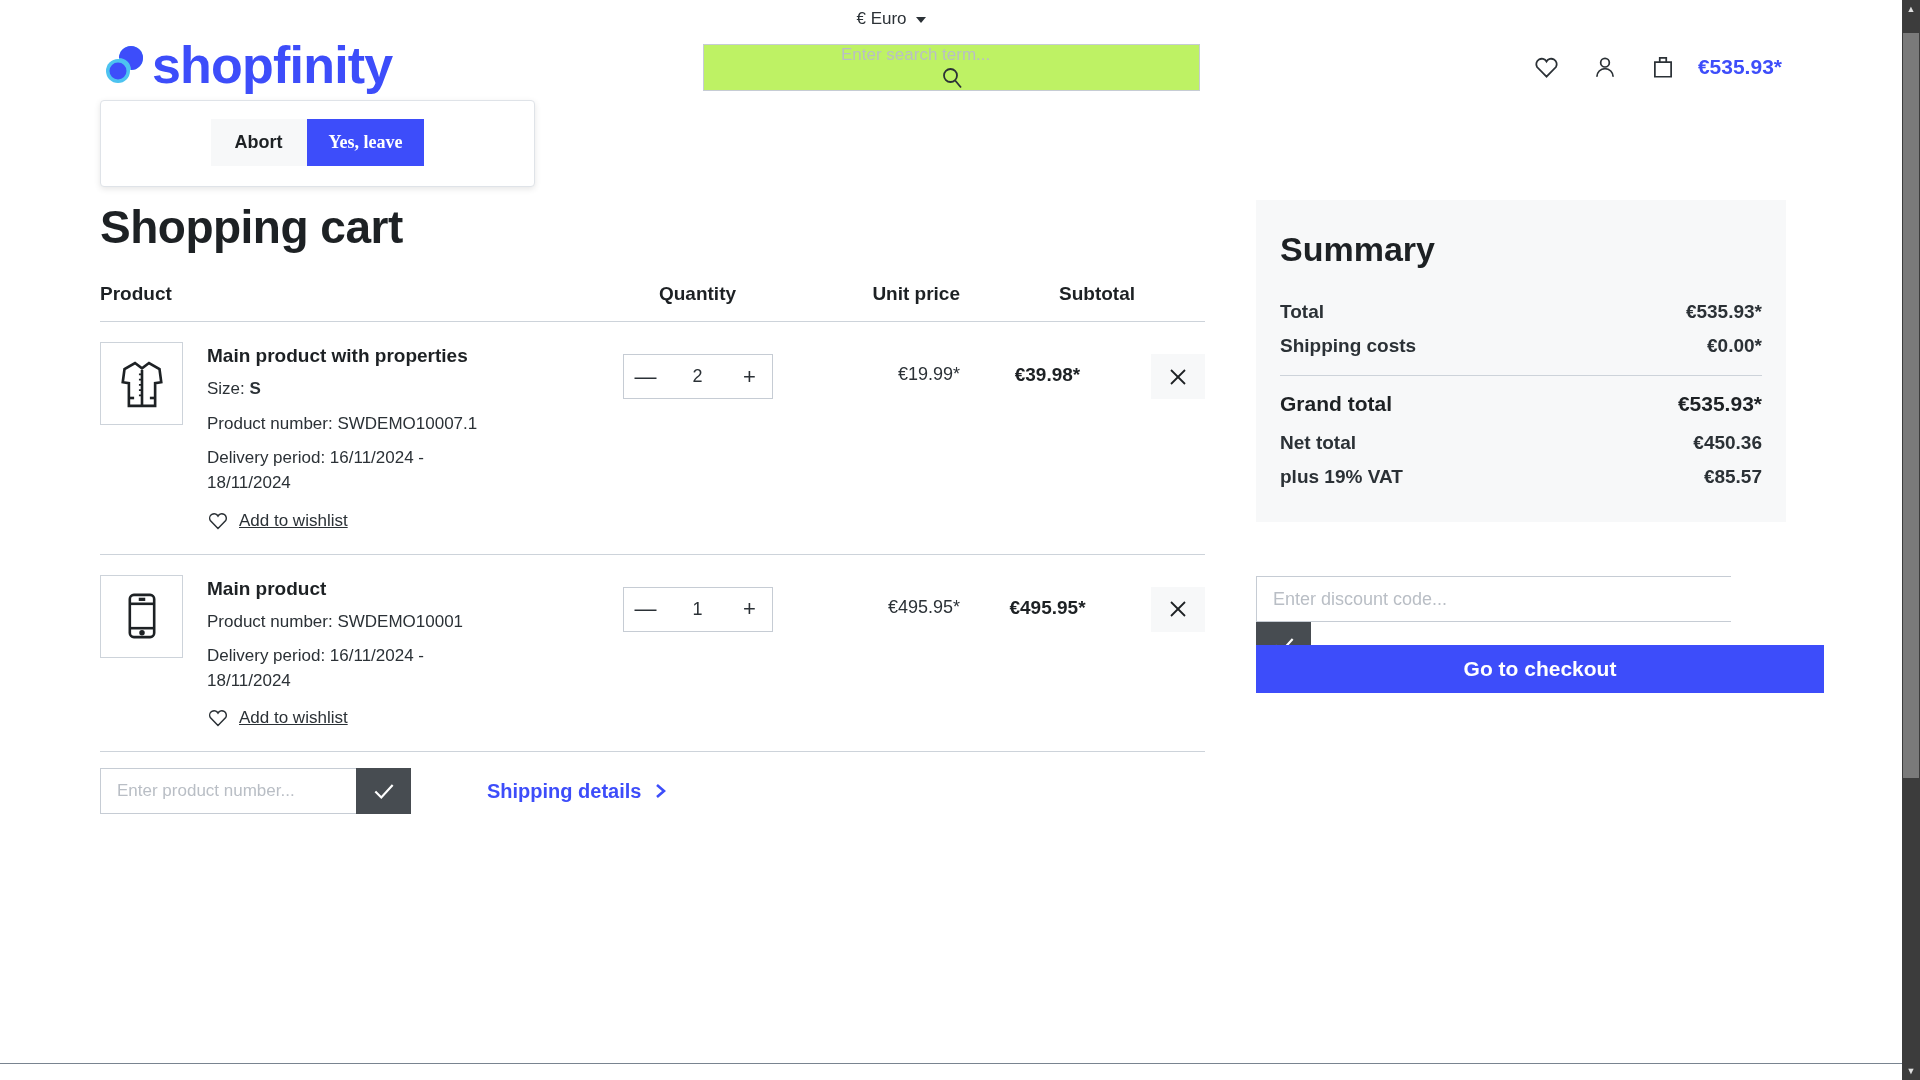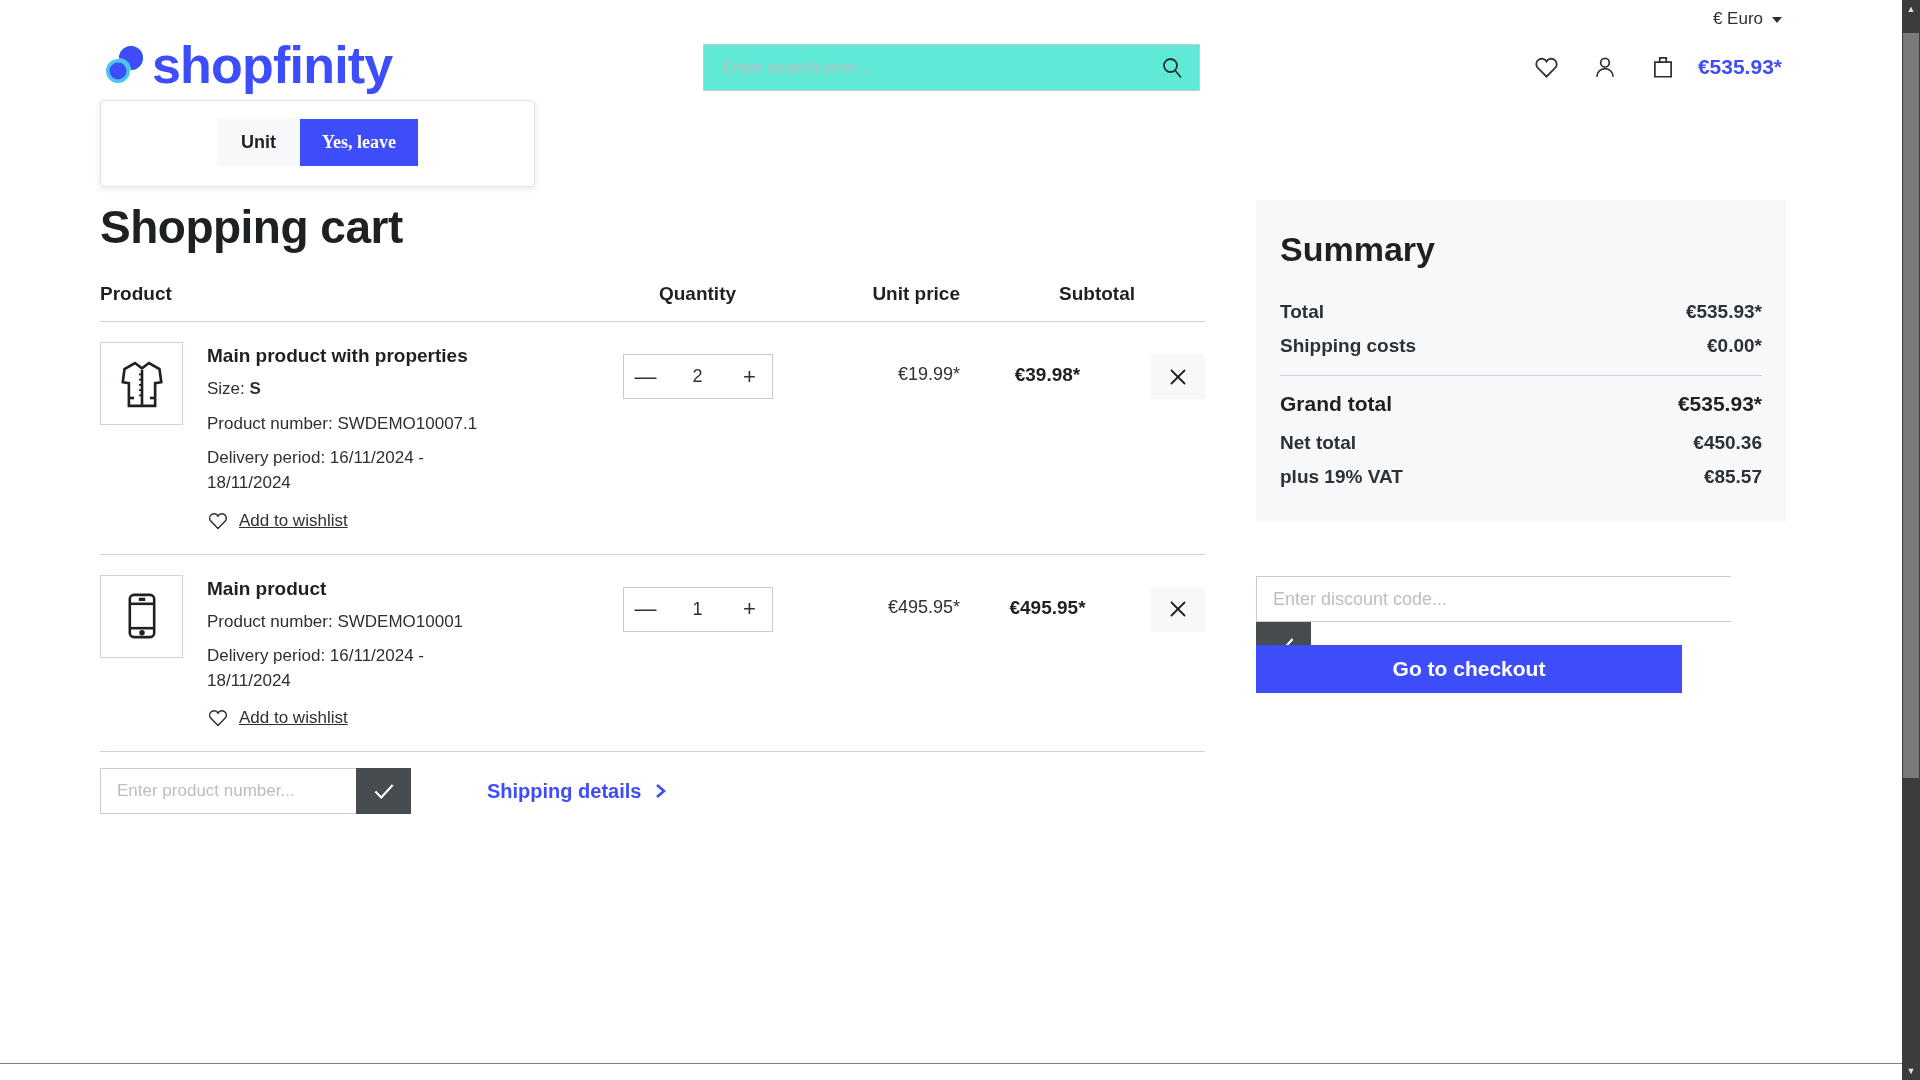--- a/index.html
+++ b/index.html
@@ -41,21 +41,21 @@
   }
   .page-bottom-rule {
     position: absolute; left: 0; top: 1063px;
     width: 1902px; height: 1px; background: #798490;
   }
 
   
   .topbar {
     position: absolute; top: 0; left: 0;
     width: 1902px; height: 37px;
-    display: flex; align-items: center; justify-content: flex-end;
+    display: flex; align-items: center; justify-content: center;
     padding-right: 120px;
   }
   .currency {
     display: flex; align-items: center; gap: 9px;
     font-size: 17px; color: #2b3136;
     cursor: pointer;
   }
   .caret-down {
     width: 0; height: 0;
     border-left: 5px solid transparent;
@@ -75,22 +75,22 @@
   }
   .logo-mark { position: relative; width: 42px; height: 42px; }
   .logo-text {
     font-size: 52px; font-weight: 700; color: #3d4dfa;
     letter-spacing: -0.8px; line-height: 42px;
   }
   .search-wrap {
     position: absolute; left: 703px; top: 7px;
     width: 497px; height: 47px;
     border: 1px solid #c6ccd4;
-    background: #5eead4;
-    display: flex; align-items: center;
+    background: #bef264;
+    display: flex; align-items: center; flex-direction: column;
   }
   .search-input {
     flex: 1; height: 45px; border: 0; outline: none;
     padding: 0 18px; font-size: 17px; color: #2b3136;
     font-family: "Liberation Sans", sans-serif;
     background: transparent;
   }
   .search-input::placeholder { color: #b9bec5; }
   .search-btn {
     width: 54px; height: 45px; border: 0; background: transparent;
@@ -285,21 +285,21 @@
     outline: none; font-family: "Liberation Sans", sans-serif;
     background: #fff;
   }
   .discount-input::placeholder { color: #b9bec5; }
   .discount-btn {
     width: 55px; height: 46px; border: 0; background: #474c51;
     cursor: pointer; display: flex; align-items: center; justify-content: center;
   }
   .checkout-btn {
     position: absolute; left: 1256px; top: 645px;
-    width: 426px; height: 48px;
+    width: 568px; height: 48px;
     background: #3d4dfa; color: #fff;
     border: 0; font-size: 21px; font-weight: 700;
     cursor: pointer; font-family: "Liberation Sans", sans-serif;
   }
 </style>
 </head>
 <body>
 
 <div class="viewport">
   <div class="page">
@@ -522,21 +522,21 @@
             <path d="M4 12.5 L9.5 18 L20 6.5"></path>
           </svg>
         </button>
       </div>
 
       <button class="checkout-btn">Go to checkout</button>
     </div>
 
     <div class="leave-dialog">
       <div class="leave-dialog-actions">
-        <button class="btn-abort">Unit</button>
+        <button class="btn-abort">Abort</button>
         <button class="btn-leave">Yes, leave</button>
       </div>
     </div>
 
     <div class="page-bottom-rule"></div>
   </div>
 
   <div class="scrollbar">
     <div class="scroll-arrow up">▲</div>
     <div class="scroll-thumb"></div>

